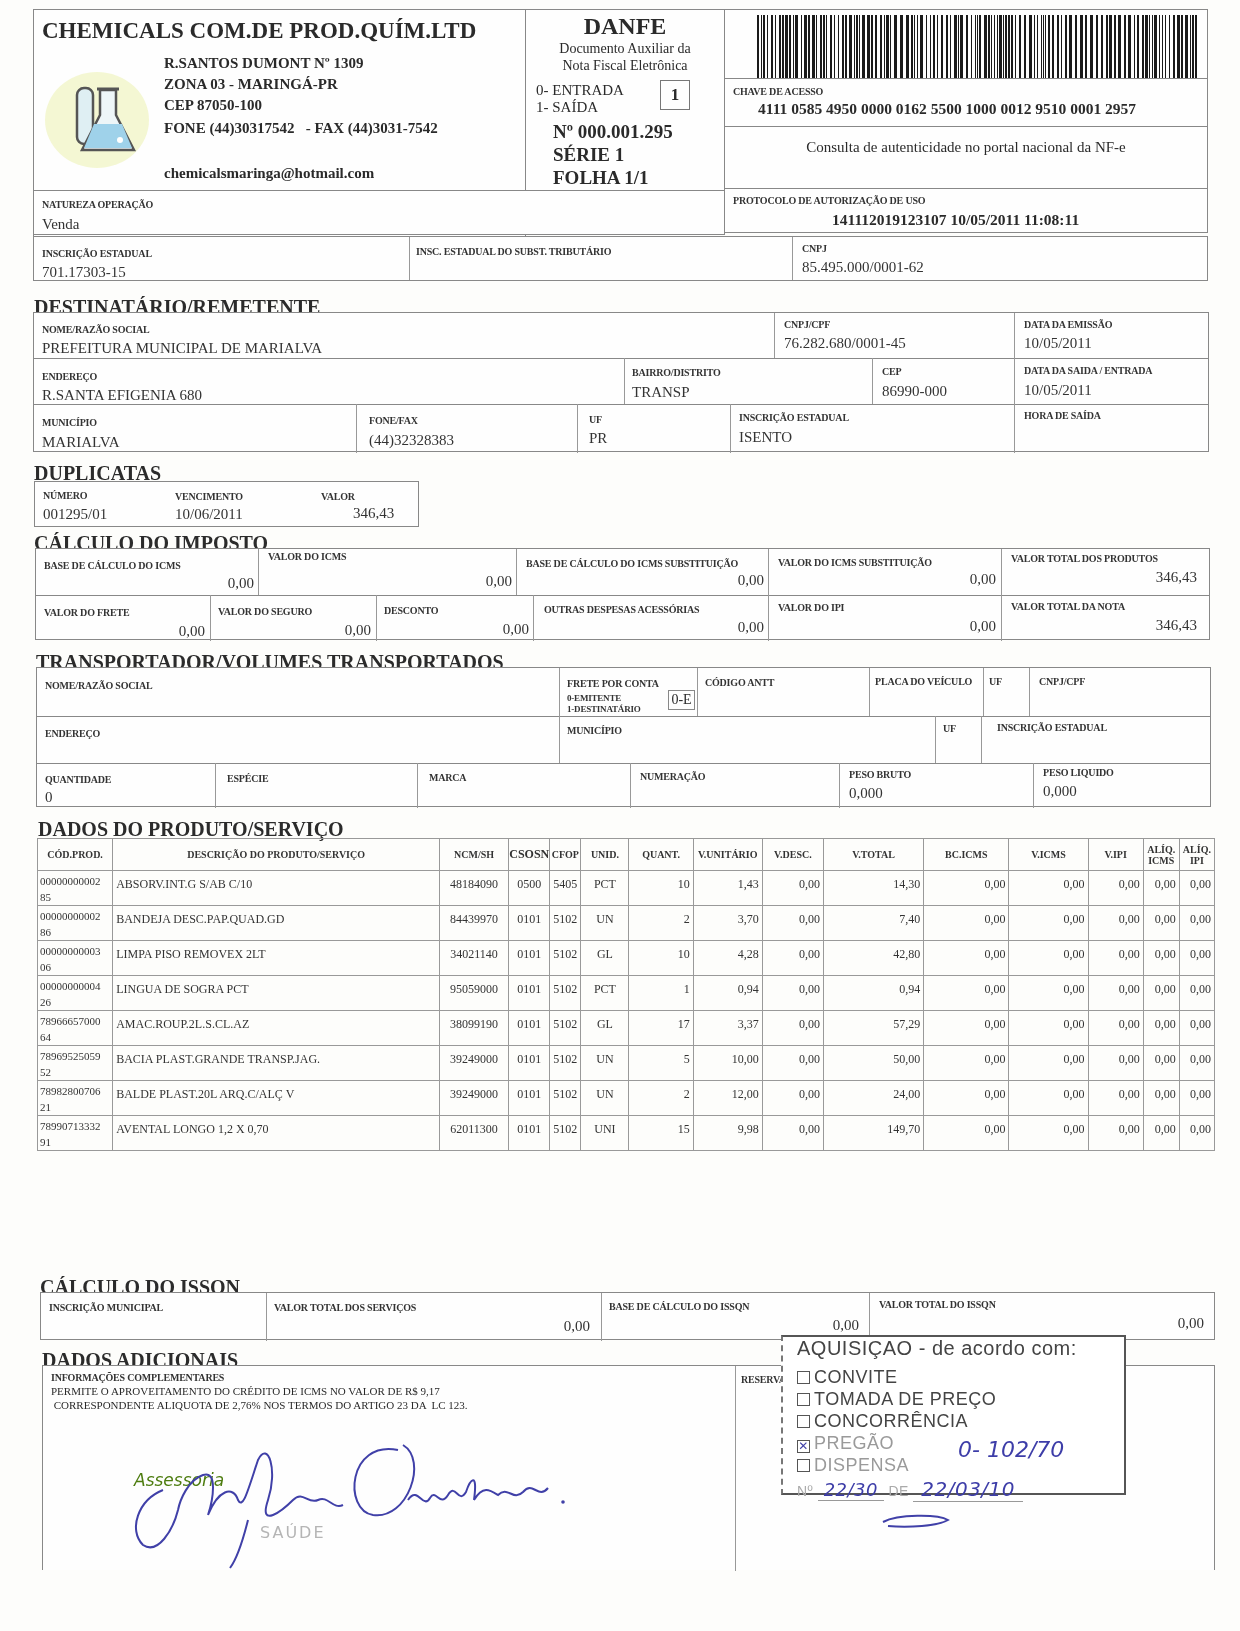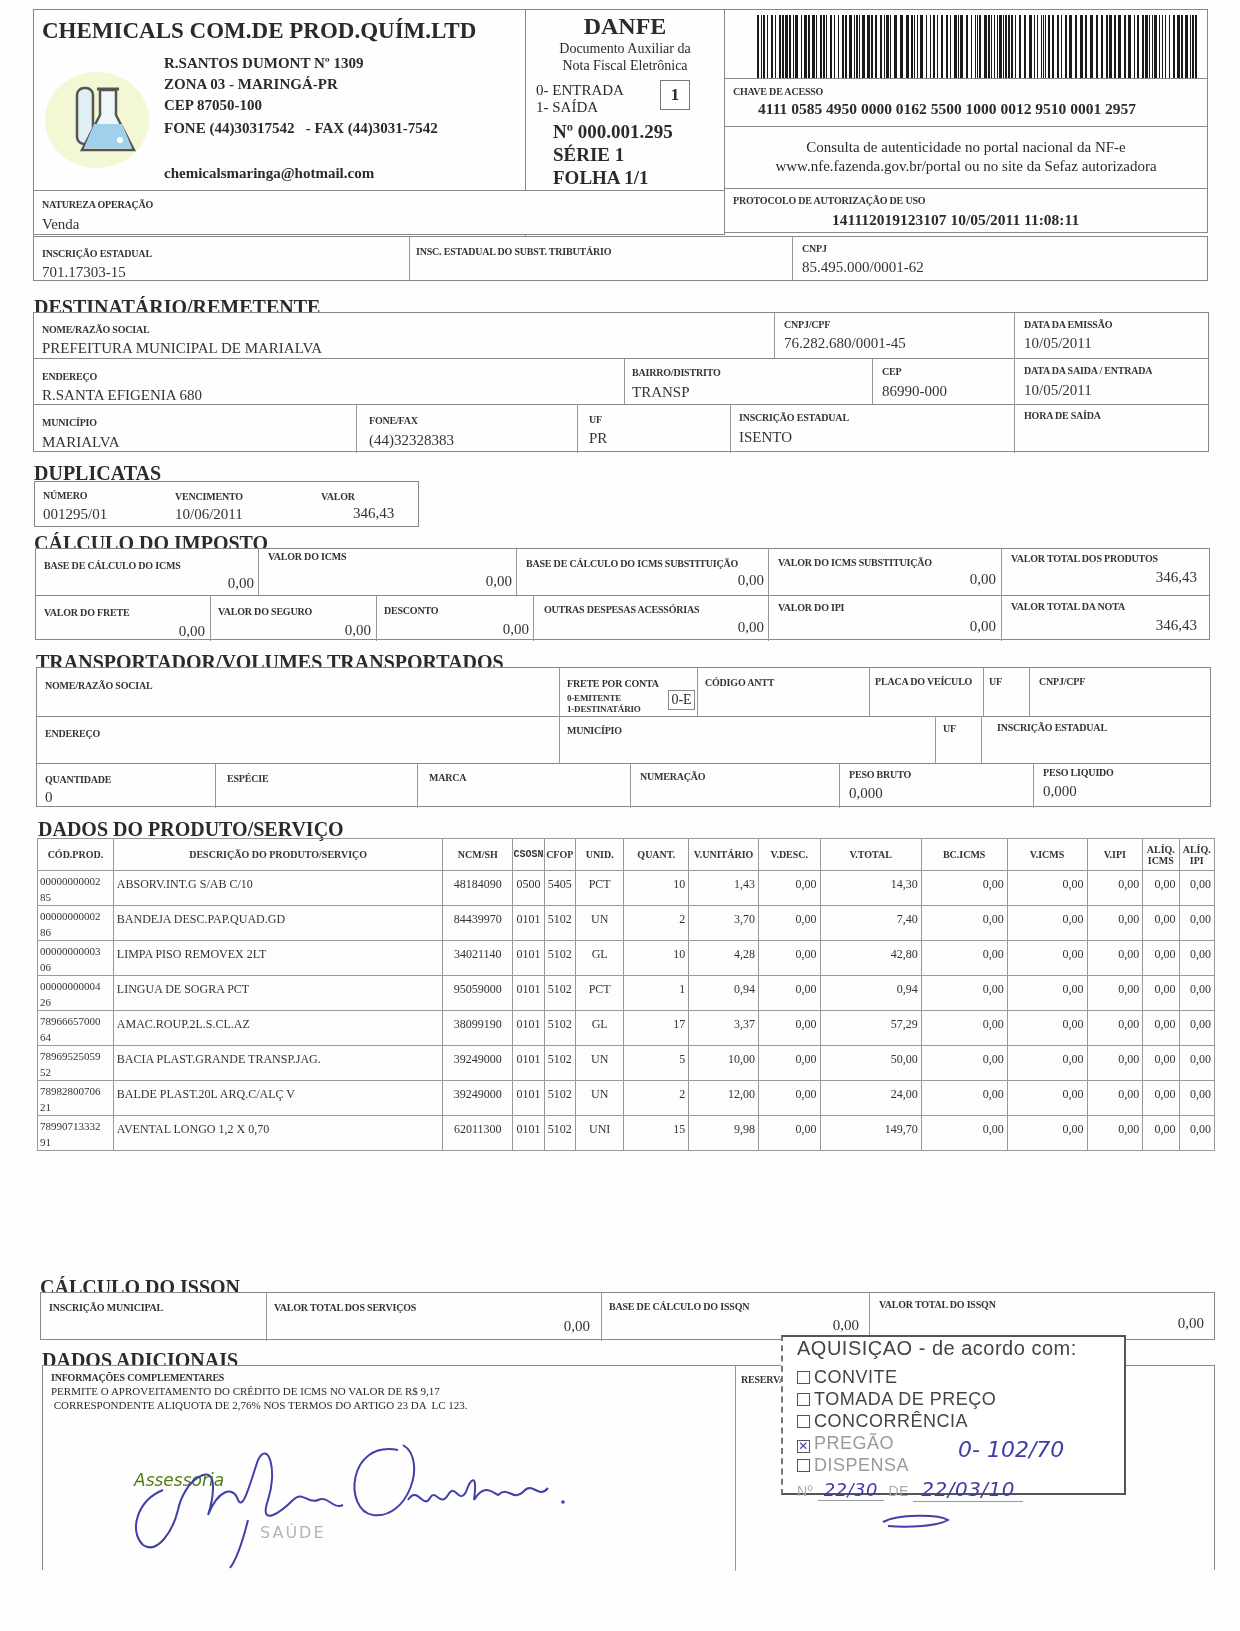--- a/index.html
+++ b/index.html
@@ -173,21 +173,20 @@
         <rect x="428" y="0" width="3" height="63" fill="#1a1a1a"></rect>
         <rect x="433" y="0" width="1" height="63" fill="#1a1a1a"></rect>
         <rect x="435" y="0" width="2" height="63" fill="#1a1a1a"></rect>
         <rect x="438" y="0" width="2" height="63" fill="#1a1a1a"></rect>
       </svg></div>
   <div class="hline" style="left:0;right:0;top:68px;"></div>
   <div class="lbl" style="left:8px;top:76px;">CHAVE DE ACESSO</div>
   <div class="abs" style="left:33px;top:90px;font-size:15.5px;font-weight:bold;white-space:nowrap;">4111 0585 4950 0000 0162 5500 1000 0012 9510 0001 2957</div>
   <div class="hline" style="left:0;right:0;top:116px;"></div>
   <div class="abs" style="left:0;width:100%;text-align:center;top:129px;font-size:15px;">Consulta de autenticidade no portal nacional da NF-e</div>
-  <div class="abs" style="left:0;width:100%;text-align:center;top:148px;font-size:15px;">www.nfe.fazenda.gov.br/portal ou no site da Sefaz autorizadora</div>
   <div class="hline" style="left:0;right:0;top:178px;"></div>
   <div class="lbl" style="left:8px;top:185px;">PROTOCOLO DE AUTORIZAÇÃO DE USO</div>
   <div class="abs" style="left:107px;top:201px;font-size:15.5px;font-weight:bold;white-space:nowrap;">141112019123107 10/05/2011 11:08:11</div>
 </div>
 
 <div class="box" style="left:33px;top:190px;width:692px;height:45px;">
   <div class="lbl" style="left:8px;top:8px;">NATUREZA OPERAÇÃO</div>
   <div class="val" style="left:8px;top:25px;">Venda</div>
 </div>
 
@@ -346,21 +345,21 @@
       <col style="width:79px">
       <col style="width:55px">
       <col style="width:36px">
       <col style="width:35px">
   </colgroup>
   <thead>
     <tr>
       <th>CÓD.PROD.</th>
       <th>DESCRIÇÃO DO PRODUTO/SERVIÇO</th>
       <th>NCM/SH</th>
-      <th style="font-size:10px;font-family:Liberation Mono, monospace;">CSOSN</th>
+      <th style="font-size:12px;">CSOSN</th>
       <th>CFOP</th>
       <th>UNID.</th>
       <th>QUANT.</th>
       <th>V.UNITÁRIO</th>
       <th>V.DESC.</th>
       <th>V.TOTAL</th>
       <th>BC.ICMS</th>
       <th>V.ICMS</th>
       <th>V.IPI</th>
       <th>ALÍQ. ICMS</th>

